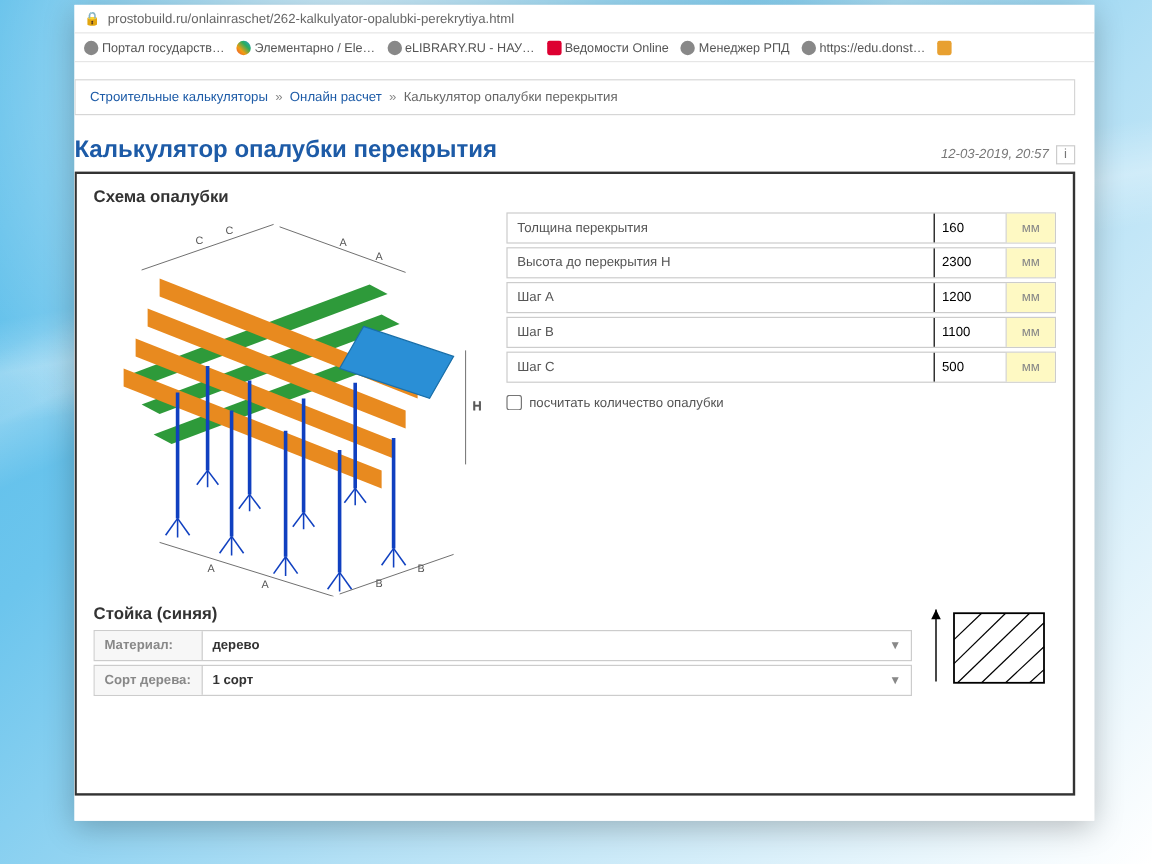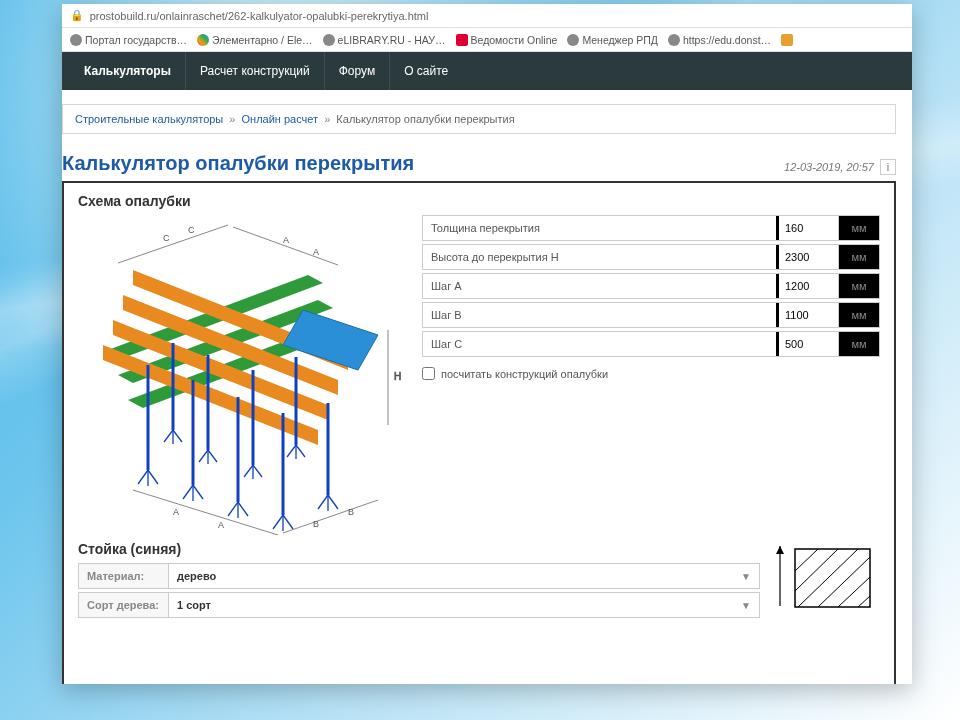--- a/index.html
+++ b/index.html
@@ -146,21 +146,21 @@
     border: 1px solid #ccc;
     margin-bottom: 3px;
     font-size: 11px;
     height: 26px;
     background: #fff;
   }
   .param-row .label {
     flex: 1;
     padding: 0 8px;
     color: #555;
-    border-right: 3px solid #000000;
+    border-right: 1px solid #000000;
     height: 100%;
     display: flex;
     align-items: center;
   }
   .param-row .value {
     width: 60px;
     padding: 0 6px;
     text-align: right;
     border-right: 1px solid #ccc;
     height: 100%;
@@ -169,21 +169,21 @@
     cursor: text;
   }
   .param-row .unit {
     width: 40px;
     text-align: left;
     color: #888;
     height: 100%;
     display: flex;
     align-items: center;
     justify-content: center;
-    background: #000000;
+    background: #fef9c3;
   }
   .checkbox-row {
     font-size: 11px;
     color: #555;
     margin-top: 10px;
     display: flex;
     align-items: center;
     gap: 6px;
   }
   .checkbox-row input { width: 13px; height: 13px; }
@@ -258,34 +258,20 @@
         <span class="bm-icon globe"></span>
         <span>https://edu.donst…</span>
       </div>
     <div class="bookmark-item">
         <span class="bm-icon last"></span>
       </div>
   </div>
 
   <div class="page">
 
-    <div class="top-nav">
-      <div class="nav-item">
-          <span>Калькуляторы</span>
-        </div>
-      <div class="nav-item">
-          <span>Расчет конструкций</span>
-        </div>
-      <div class="nav-item">
-          <span>Форум</span>
-        </div>
-      <div class="nav-item">
-          <span>О сайте</span>
-        </div>
-    </div>
 
     <div class="content-wrap">
       <div class="breadcrumb-box">
         <span>Строительные калькуляторы</span>
         <span class="sep">»</span>
         <span>Онлайн расчет</span>
         <span class="sep">»</span>
         <span class="current">Калькулятор опалубки перекрытия</span>
       </div>
 
@@ -423,21 +409,21 @@
               <div class="value">1100</div>
               <div class="unit">мм</div>
             </div>
             <div class="param-row">
               <div class="label">Шаг C</div>
               <div class="value">500</div>
               <div class="unit">мм</div>
             </div>
             <div class="checkbox-row">
               <input type="checkbox" style="">
-              <span>посчитать конструкций опалубки</span>
+              <span>посчитать количество опалубки</span>
             </div>
           </div>
         </div>
 
         <div class="bottom-section">
           <div class="left-sel">
             <div class="section-title">Стойка (синяя)</div>
             <div class="sel-row">
               <div class="sel-label">Материал:</div>
               <div class="sel-val">

